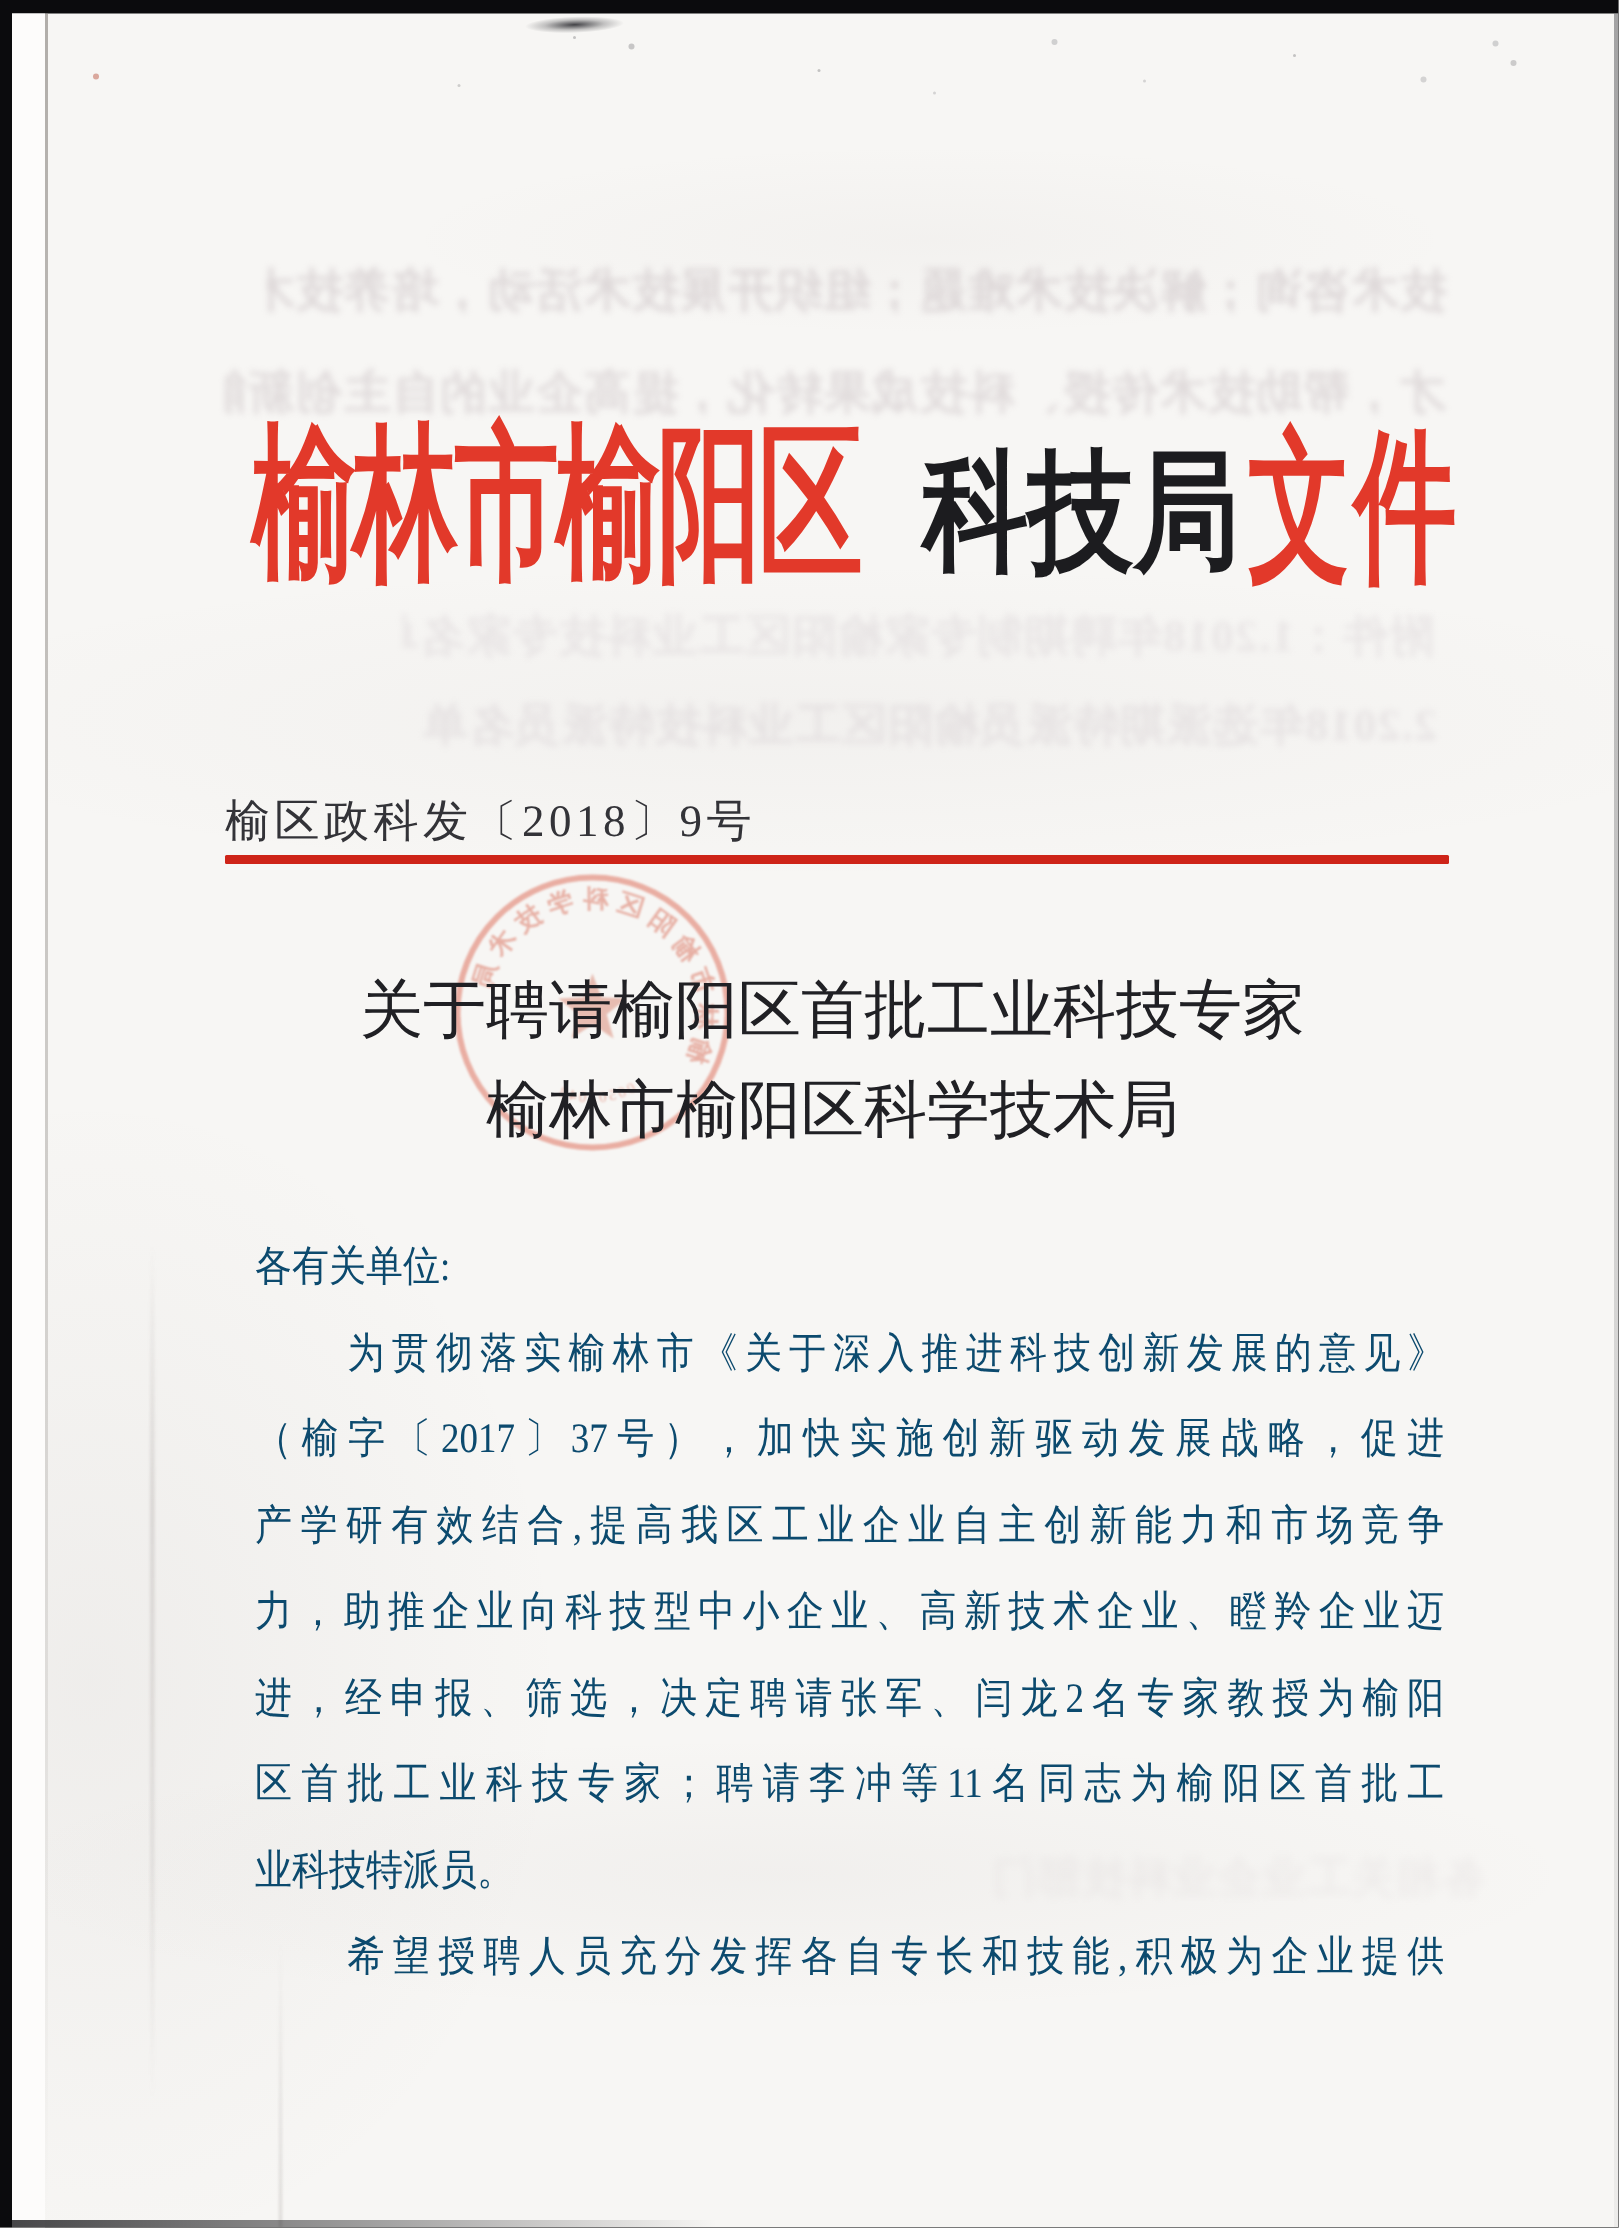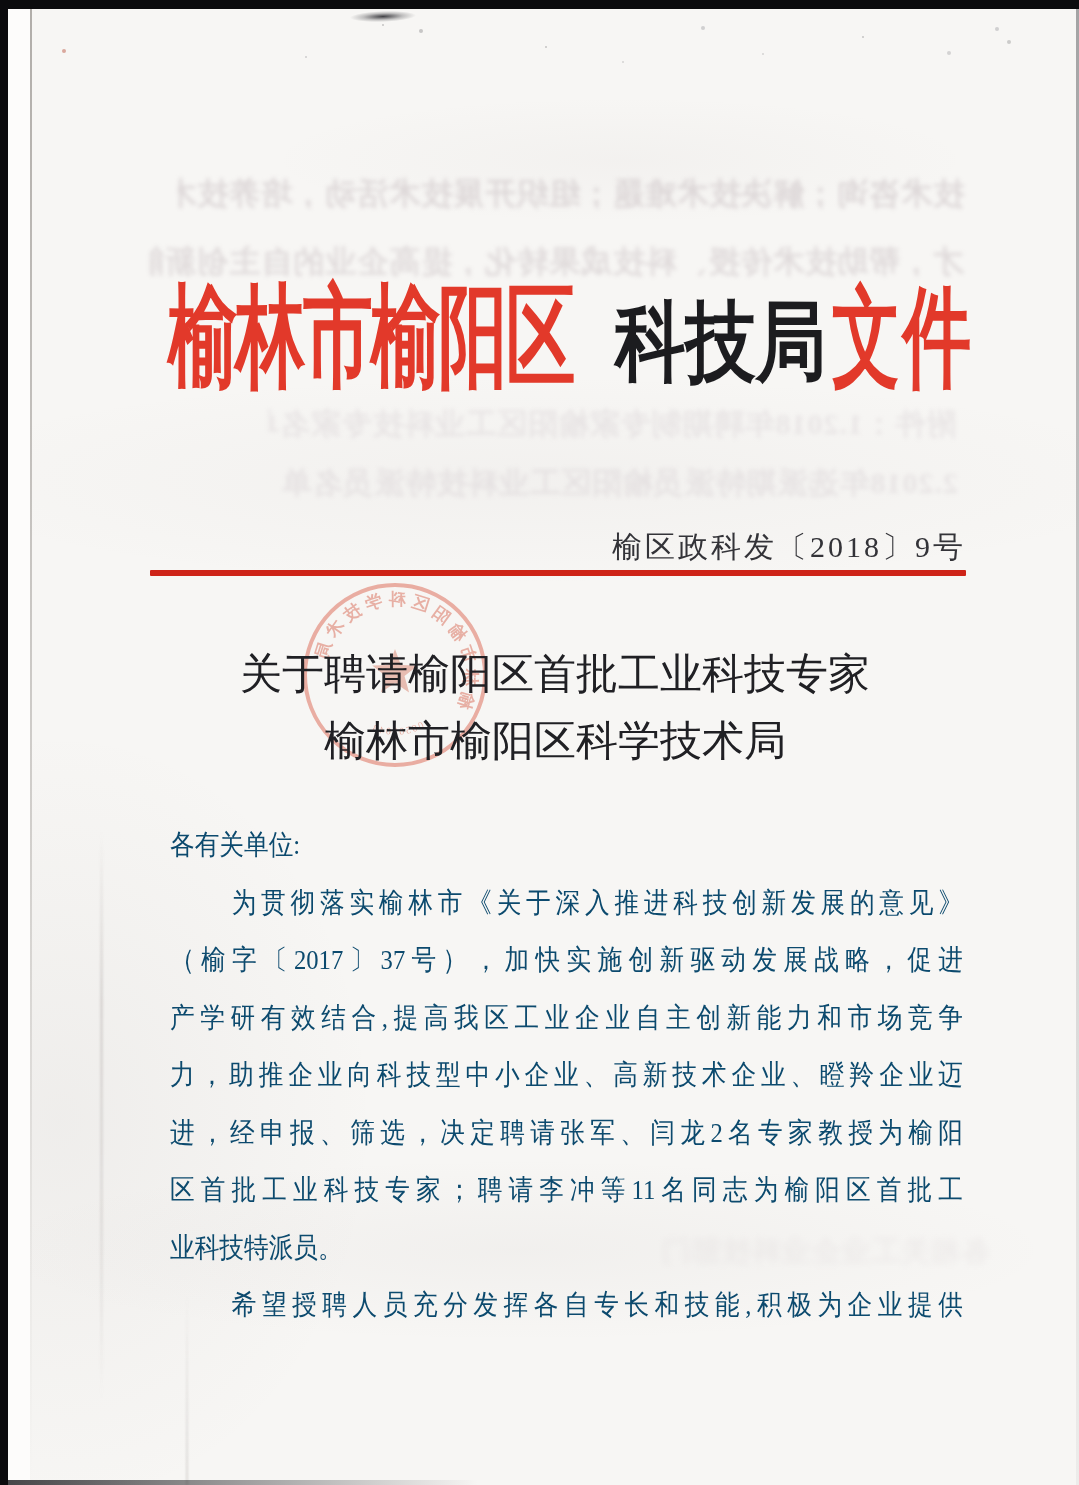--- a/index.html
+++ b/index.html
@@ -49,21 +49,21 @@
   
   .seal{position:absolute;left:286px;top:578px;width:218px;height:202px;opacity:.52;filter:blur(.6px);}
   
   .letterhead{position:absolute;left:168px;top:250px;width:805px;height:145px;}
   .issuer{position:absolute;left:0;bottom:2px;font-size:112px;font-weight:bold;line-height:1;
     color:#e2392a;transform:scaleX(.62);transform-origin:left bottom;letter-spacing:-3px;white-space:nowrap;}
   .dept{position:absolute;left:447px;bottom:8px;font-size:88px;font-weight:bold;line-height:1;
     color:#1c1c1f;transform:scaleX(.8);transform-origin:left bottom;white-space:nowrap;}
   .doctype{position:absolute;left:664px;bottom:2px;font-size:110px;font-weight:bold;line-height:1;
     color:#e2392a;transform:scaleX(.62);transform-origin:left bottom;letter-spacing:4px;white-space:nowrap;}
-  .docnum{position:absolute;left:150px;top:527px;width:816px;text-align:right;
+  .docnum{position:absolute;left:150px;top:527px;width:816px;text-align:left;
     font-size:30px;color:#333338;letter-spacing:3px;}
   .redline{position:absolute;left:150px;top:570px;width:816px;height:6px;background:#ce2418;border-radius:1px;}
   .title{position:absolute;left:130px;top:641px;width:850px;text-align:center;
     font-size:42px;font-weight:normal;color:#202024;line-height:67px;letter-spacing:0px;}
   
   .body-block{position:absolute;left:170px;top:816px;font-size:28px;color:#0c4a6e;}
   .body-line{width:900px;height:57.5px;line-height:57.5px;transform:scaleX(.881);
     transform-origin:left top;text-align:left;}
   .body-line.fill{text-align:justify;text-align-last:justify;text-justify:inter-character;}
   .body-line.indent{text-indent:70px;}

